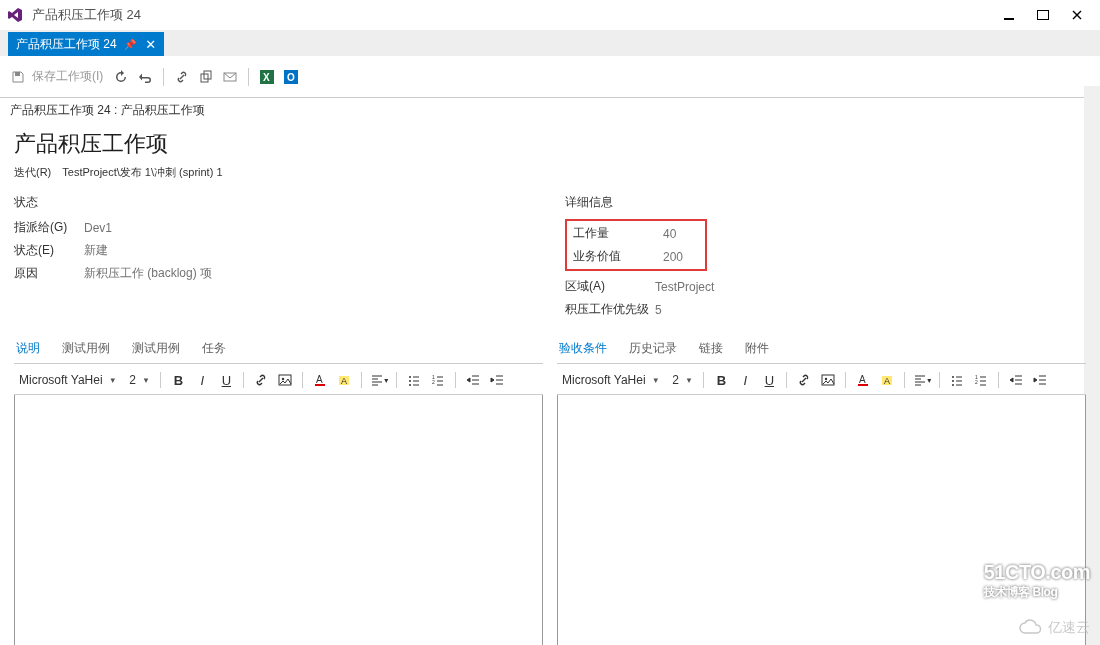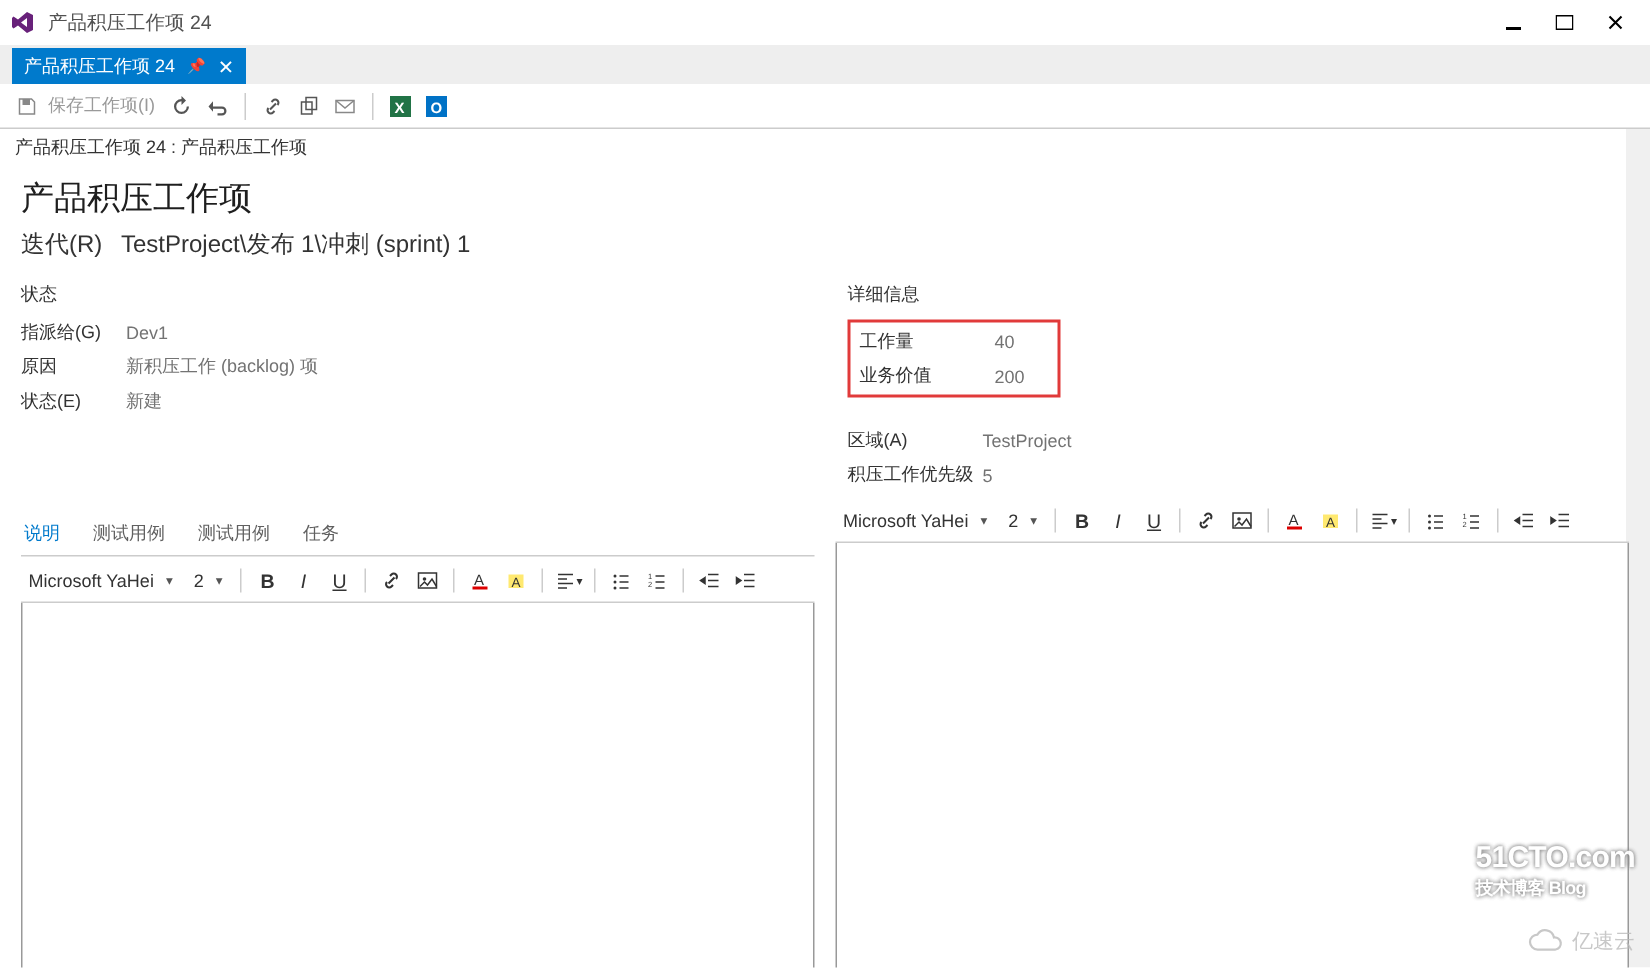--- a/index.html
+++ b/index.html
@@ -6,36 +6,36 @@
 body { background: #fff; font-size: 12px; color: #1e1e1e; width: 1100px; height: 645px; overflow: hidden; position: relative; }
 .titlebar { height: 30px; display: flex; align-items: center; padding: 0 6px; background: #fff; }
 .vs-logo { width: 18px; height: 18px; display: flex; align-items: center; justify-content: center; margin-right: 8px; }
 .titlebar-title { font-size: 13px; color: #525252; flex: 1; }
 .win-controls { display: flex; gap: 0; }
 .win-btn { width: 34px; height: 26px; display: flex; align-items: center; justify-content: center; color: #000; }
 .tabbar { background: #eee; height: 26px; display: flex; align-items: flex-end; padding-left: 8px; }
 .tab { background: #007acc; color: #fff; height: 24px; display: flex; align-items: center; padding: 0 8px; font-size: 12px; gap: 8px; }
 .tab .pin { font-size: 10px; }
 .tab .close { font-size: 13px; }
-.toolbar { height: 30px; display: flex; align-items: center; padding: 0 8px; gap: 4px; border-bottom: 1px solid #ccc; }
+.toolbar { height: 42px; display: flex; align-items: center; padding: 0 8px; gap: 4px; border-bottom: 1px solid #ccc; }
 .tool-icon { width: 20px; height: 20px; display: flex; align-items: center; justify-content: center; color: #555; }
 .tool-text { color: #9a9a9a; font-size: 12px; margin-right: 4px; text-decoration: underline dotted transparent; }
 .tool-sep { width: 1px; height: 18px; background: #ccc; margin: 0 4px; }
 .breadcrumb { padding: 4px 10px; font-size: 12px; color: #333; }
 .content { padding: 6px 14px 0 14px; display: flex; flex-direction: column; height: calc(100% - 110px); position: relative; }
 .pg-title { font-size: 22px; font-weight: 300; color: #1e1e1e; margin-bottom: 6px; }
-.iter-row { font-size: 16px; color: #333; margin-bottom: 14px; }
+.iter-row { font-size: 11px; color: #333; margin-bottom: 14px; }
 .iter-row .lbl { margin-right: 8px; }
 .cols { display: flex; gap: 30px; }
 .col { flex: 1; }
 .sect-head { font-size: 12px; color: #333; margin-bottom: 8px; }
 .field-row { display: flex; align-items: center; margin-bottom: 6px; font-size: 12px; }
 .field-row .lbl { width: 70px; color: #333; }
 .field-row .val { color: #737373; }
-.red-box { border: 2px solid #e13a3a; padding: 4px 6px 2px 6px; margin-bottom: 20px; display: inline-block; min-width: 140px; }
+.red-box { border: 2px solid #e13a3a; padding: 4px 6px 2px 6px; margin-bottom: 7px; display: inline-block; min-width: 140px; }
 .red-box .field-row .lbl { width: 80px; }
 .red-box .field-row .val { min-width: 36px; }
 .details .field-row .lbl { width: 90px; }
 .tabs2 { display: flex; gap: 18px; border-bottom: 1px solid #ccc; margin-top: 14px; padding-bottom: 4px; }
 .tab2 { color: #606060; font-size: 12px; padding: 2px 2px; cursor: pointer; }
 .tab2.active { color: #007acc; }
 .editor-toolbar { display: flex; align-items: center; gap: 4px; padding: 6px 0 4px 0; border-bottom: 1px solid #ccc; }
 .font-dd { display: flex; align-items: center; border: 1px solid transparent; padding: 1px 4px; color: #333; gap: 8px; }
 .font-dd .arrow { font-size: 9px; color: #555; }
 .fmt-btn { width: 20px; height: 20px; display: flex; align-items: center; justify-content: center; color: #333; font-family: "Times New Roman", serif; font-size: 13px; }
@@ -149,26 +149,26 @@
   </div>
 
   <div class="cols">
     <div class="col">
       <div class="sect-head">状态</div>
       <div class="field-row">
           <span class="lbl">指派给(G)</span>
           <span class="val">Dev1</span>
         </div>
       <div class="field-row">
+          <span class="lbl">状态(E)</span>
+          <span class="val">新建</span>
+        </div>
+      <div class="field-row">
           <span class="lbl">原因</span>
           <span class="val">新积压工作 (backlog) 项</span>
-        </div>
-      <div class="field-row">
-          <span class="lbl">状态(E)</span>
-          <span class="val">新建</span>
         </div>
     </div>
     <div class="col details">
       <div class="sect-head">详细信息</div>
       <div class="red-box">
         <div class="field-row">
             <span class="lbl">工作量</span>
             <span class="val">40</span>
           </div>
         <div class="field-row" style="margin-bottom:2px">
@@ -272,20 +272,26 @@
         <span class="fmt-btn">
             <svg width="14" height="14">
               <path d="M6 3h7M6 7h7M6 11h7M1 5l3 2-3 2z" stroke="#333" fill="#333"></path>
             </svg>
           </span>
       </div>
       <div class="editor-area"></div>
     </div>
 
     <div class="ed-col">
+      <div class="tabs2">
+        <span class="tab2 active">验收条件</span>
+        <span class="tab2">历史记录</span>
+        <span class="tab2">链接</span>
+        <span class="tab2">附件</span>
+      </div>
       <div class="editor-toolbar">
         <span class="font-dd">
             <span>Microsoft YaHei</span>
             <span class="arrow">▾</span>
           </span>
         <span class="font-dd">
             <span>2</span>
             <span class="arrow">▾</span>
           </span>
         <span class="fmt-sep"></span>

